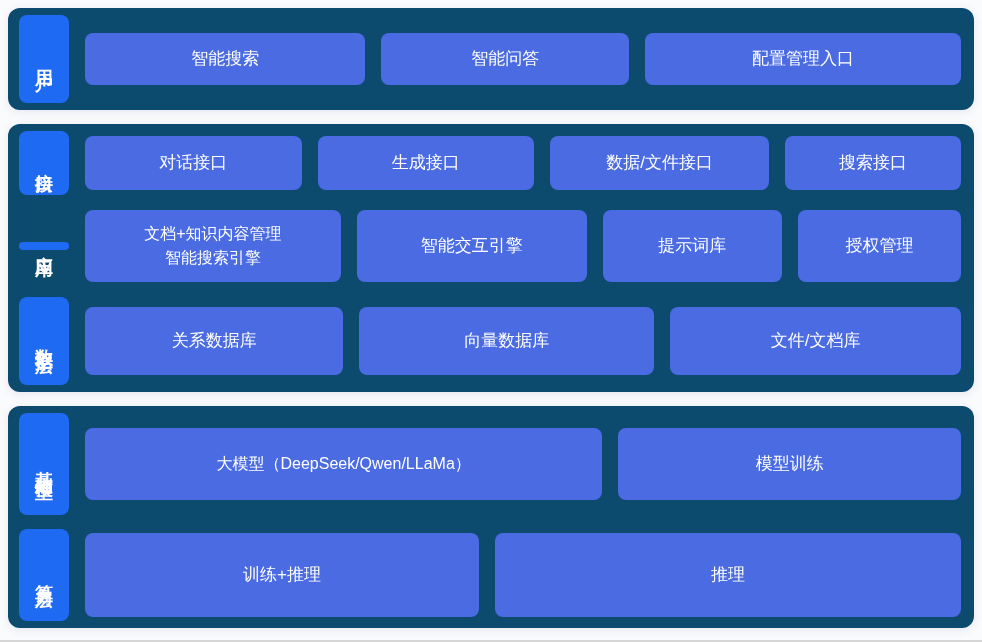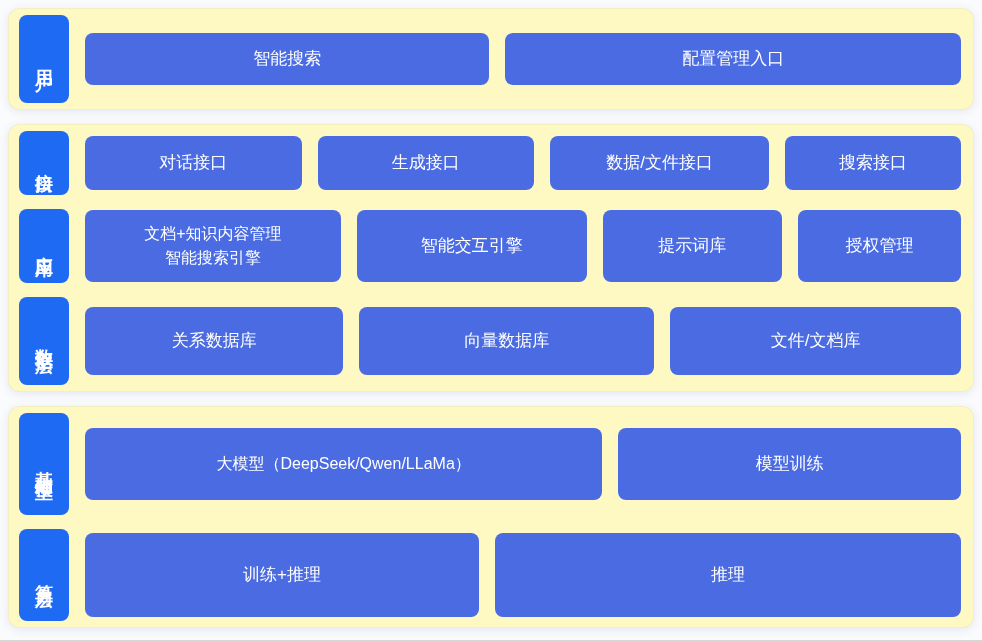--- a/index.html
+++ b/index.html
@@ -11,21 +11,21 @@
     height: 642px;
     padding: 8px 8px 0 8px;
     display: flex;
     flex-direction: column;
     gap: 14px;
     background: #fafbfd;
     border-bottom: 2px solid #d6d6d6;
   }
 
   .panel {
-    background: #fef9c3;
+    background: #0c4a6e;
     border-radius: 12px;
     border: 1px solid rgba(40, 70, 140, 0.05);
     box-shadow: 0 2px 10px rgba(30, 60, 120, 0.10);
     padding: 6px 10px;
     display: flex;
     flex-direction: column;
     gap: 14px;
   }
 
   .row {
@@ -75,21 +75,21 @@
   }
 
   .btn-two-line { font-size: 16px; }
 
   .row-user    { min-height: 88px; }
   .row-user .btn    { height: 52px; }
 
   .row-api     { min-height: 64px; }
   .row-api .btn     { height: 54px; }
 
-  .row-app     { min-height: 74px; }
+  .row-app     { min-height: 74px; align-items: center; }
   .row-app .btn     { height: 72px; }
 
   .row-data    { min-height: 88px; }
   .row-data .btn    { height: 68px; }
 
   .row-base    { min-height: 102px; }
   .row-base .btn    { height: 72px; }
 
   .row-compute { min-height: 92px; }
   .row-compute .btn { height: 84px; }
@@ -101,20 +101,23 @@
 
   <section class="panel">
     <div class="row row-user">
       <div class="side-label">
         <span class="vtext">用户</span>
       </div>
       <div class="buttons">
         <div class="btn" style="flex:276 1 0">
           <span>智能搜索</span>
         </div>
+        <div class="btn" style="flex:244 1 0">
+          <span>智能问答</span>
+        </div>
         <div class="btn" style="flex:311 1 0">
           <span>配置管理入口</span>
         </div>
       </div>
     </div>
   </section>
 
   <section class="panel">
 
     <div class="row row-api">

